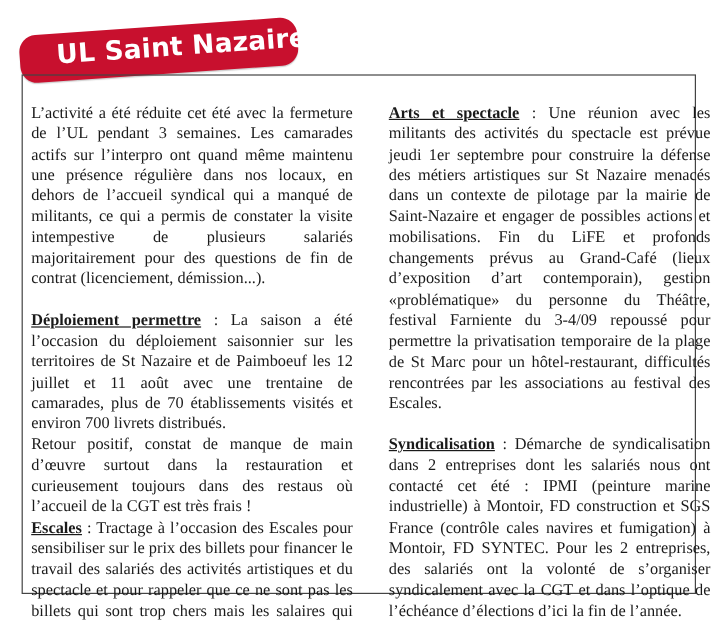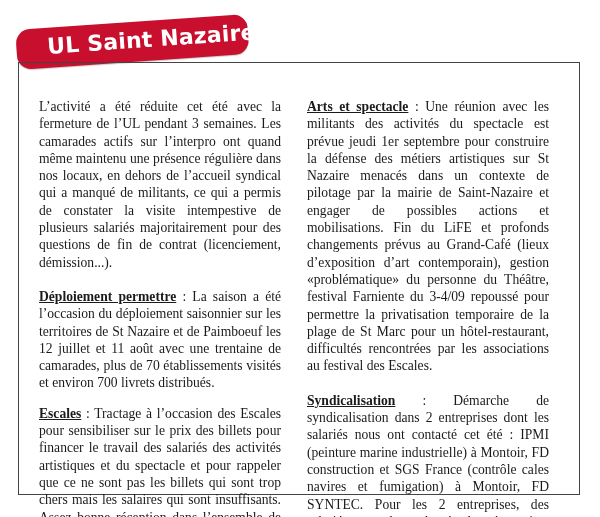--- a/index.html
+++ b/index.html
@@ -20,37 +20,38 @@
   .frame {
     position: absolute; left: 18px; top: 62px; width: 562px; height: 433px;
     border: 1.5px solid #444; border-top-width: 1px; box-sizing: border-box;
   }
   .col {
     position: absolute; top: 85px; width: 268px;
     font-family: "Liberation Serif", serif; font-size: 13.6px; line-height: 17.3px;
     color: #1a1a1a; text-align: justify; hyphens: manual;
   }
   .col.left { left: 26px; }
-  .col.right { left: 294px; }
-  .col p { margin: 13px; }
+  .col.right { left: 324px; }
+  .col p { margin: 0; }
   .col p.gap { margin-top: 17px; }
   .heading { font-weight: bold; text-decoration: underline; }
 </style>
 </head>
 <body>
 
 <div class="banner"></div>
 <div class="banner-title">UL Saint Nazaire</div>
 
 <div class="frame"></div>
 
 <div class="col left">
   <p>L’activité a été réduite cet été avec la fermeture de l’UL pendant 3 semaines. Les camarades actifs sur l’interpro ont quand même maintenu une présence régulière dans nos locaux, en dehors de l’accueil syndical qui a manqué de militants, ce qui a permis de constater la visite intempestive de plusieurs salariés majoritairement pour des questions de fin de contrat (licenciement, démission...).</p>
 
   <p class="gap"><span class="heading">Déploiement permettre</span><span> : La saison a été l’occasion du déploiement saisonnier sur les territoires de St Nazaire et de Paimboeuf les 12 juillet et 11 août avec une trentaine de camarades, plus de 70 établissements visités et environ 700 livrets distribués.</span></p>
+  <p>Retour positif, constat de manque de main d’œuvre surtout dans la restauration et curieusement toujours dans des restaus où l’accueil de la CGT est très frais !</p>
 
   <p><span class="heading">Escales</span><span> : Tractage à l’occasion des Escales pour sensibiliser sur le prix des billets pour financer le travail des salariés des activités artistiques et du spectacle et pour rappeler que ce ne sont pas les billets qui sont trop chers mais les salaires qui sont insuffisants. Assez bonne réception dans l’ensemble de touristes qui viennent passer du bon temps sans se prendre la tête !</span></p>
 </div>
 
 <div class="col right">
   <p><span class="heading">Arts et spectacle</span><span> : Une réunion avec les militants des activités du spectacle est prévue jeudi 1er septembre pour construire la défense des métiers artistiques sur St Nazaire menacés dans un contexte de pilotage par la mairie de Saint-Nazaire et engager de possibles actions et mobilisations. Fin du LiFE et profonds changements prévus au Grand-Café (lieux d’exposition d’art contemporain), gestion «problématique» du personne du Théâtre, festival Farniente du 3-4/09 repoussé pour permettre la privatisation temporaire de la plage de St Marc pour un hôtel-restaurant, difficultés rencontrées par les associations au festival des Escales.</span></p>
 
   <p class="gap"><span class="heading">Syndicalisation</span><span> : Démarche de syndicalisation dans 2 entreprises dont les salariés nous ont contacté cet été : IPMI (peinture marine industrielle) à Montoir, FD construction et SGS France (contrôle cales navires et fumigation) à Montoir, FD SYNTEC. Pour les 2 entreprises, des salariés ont la volonté de s’organiser syndicalement avec la CGT et dans l’optique de l’échéance d’élections d’ici la fin de l’année.</span></p>
 
 </div>

